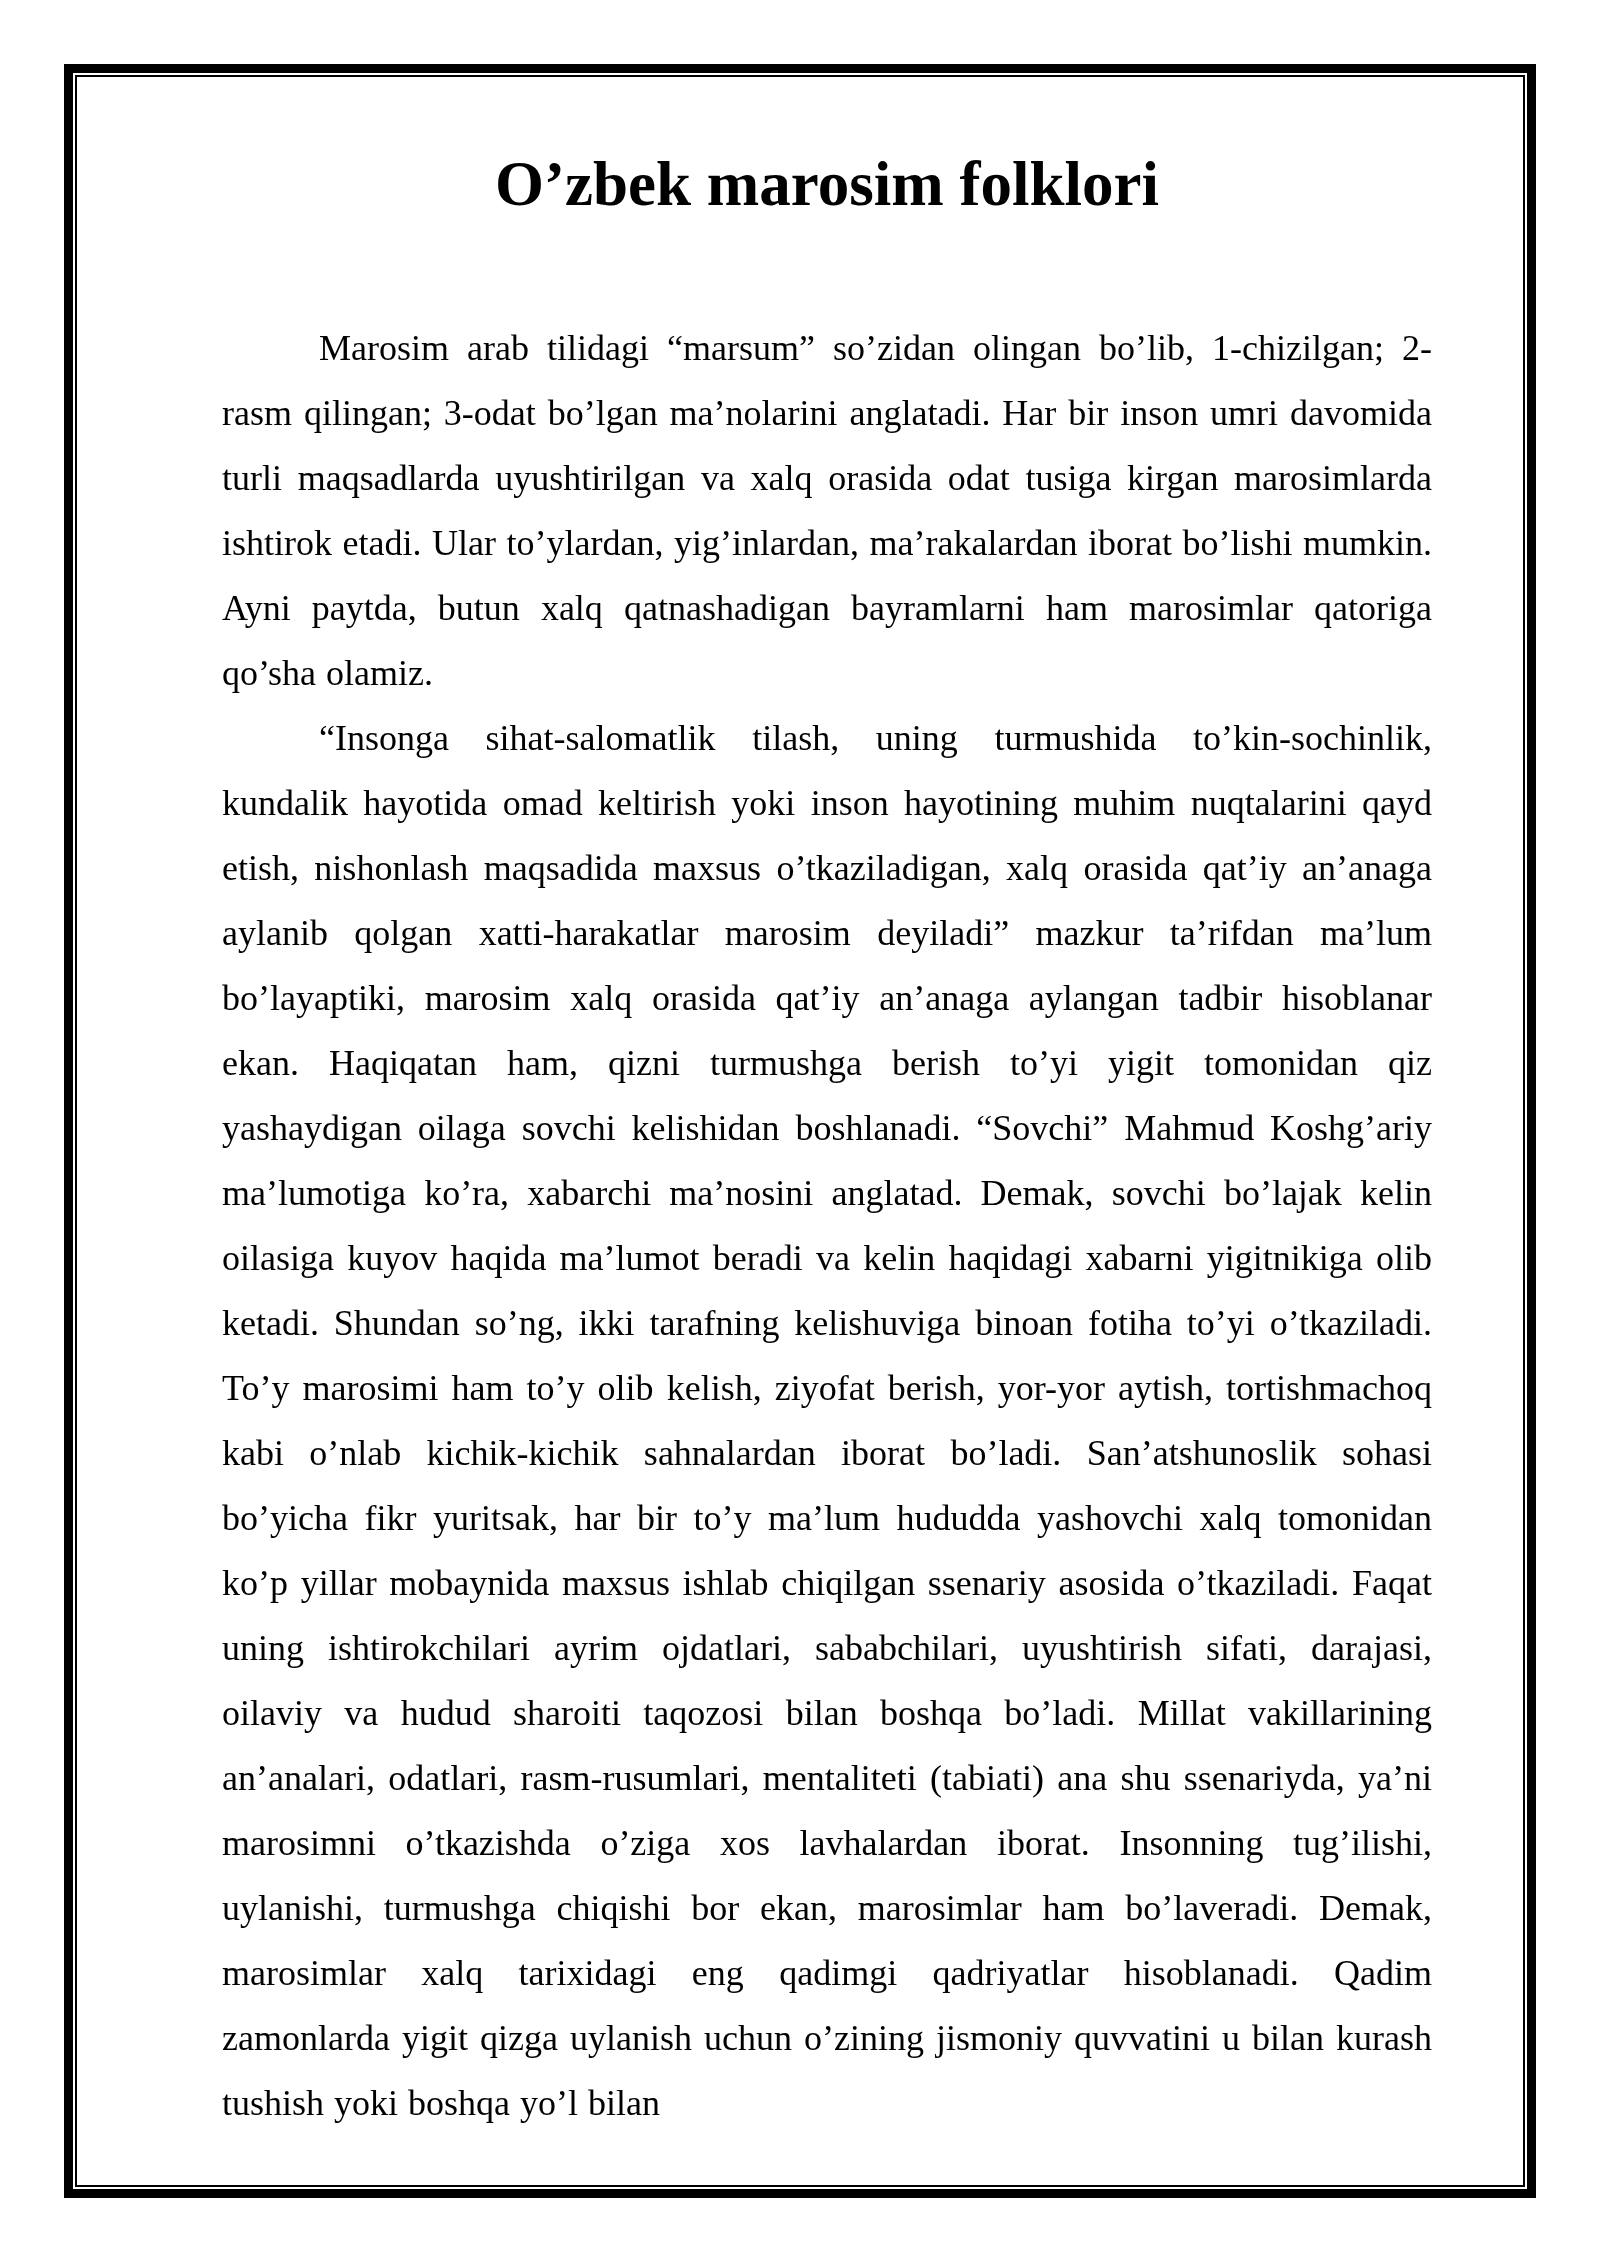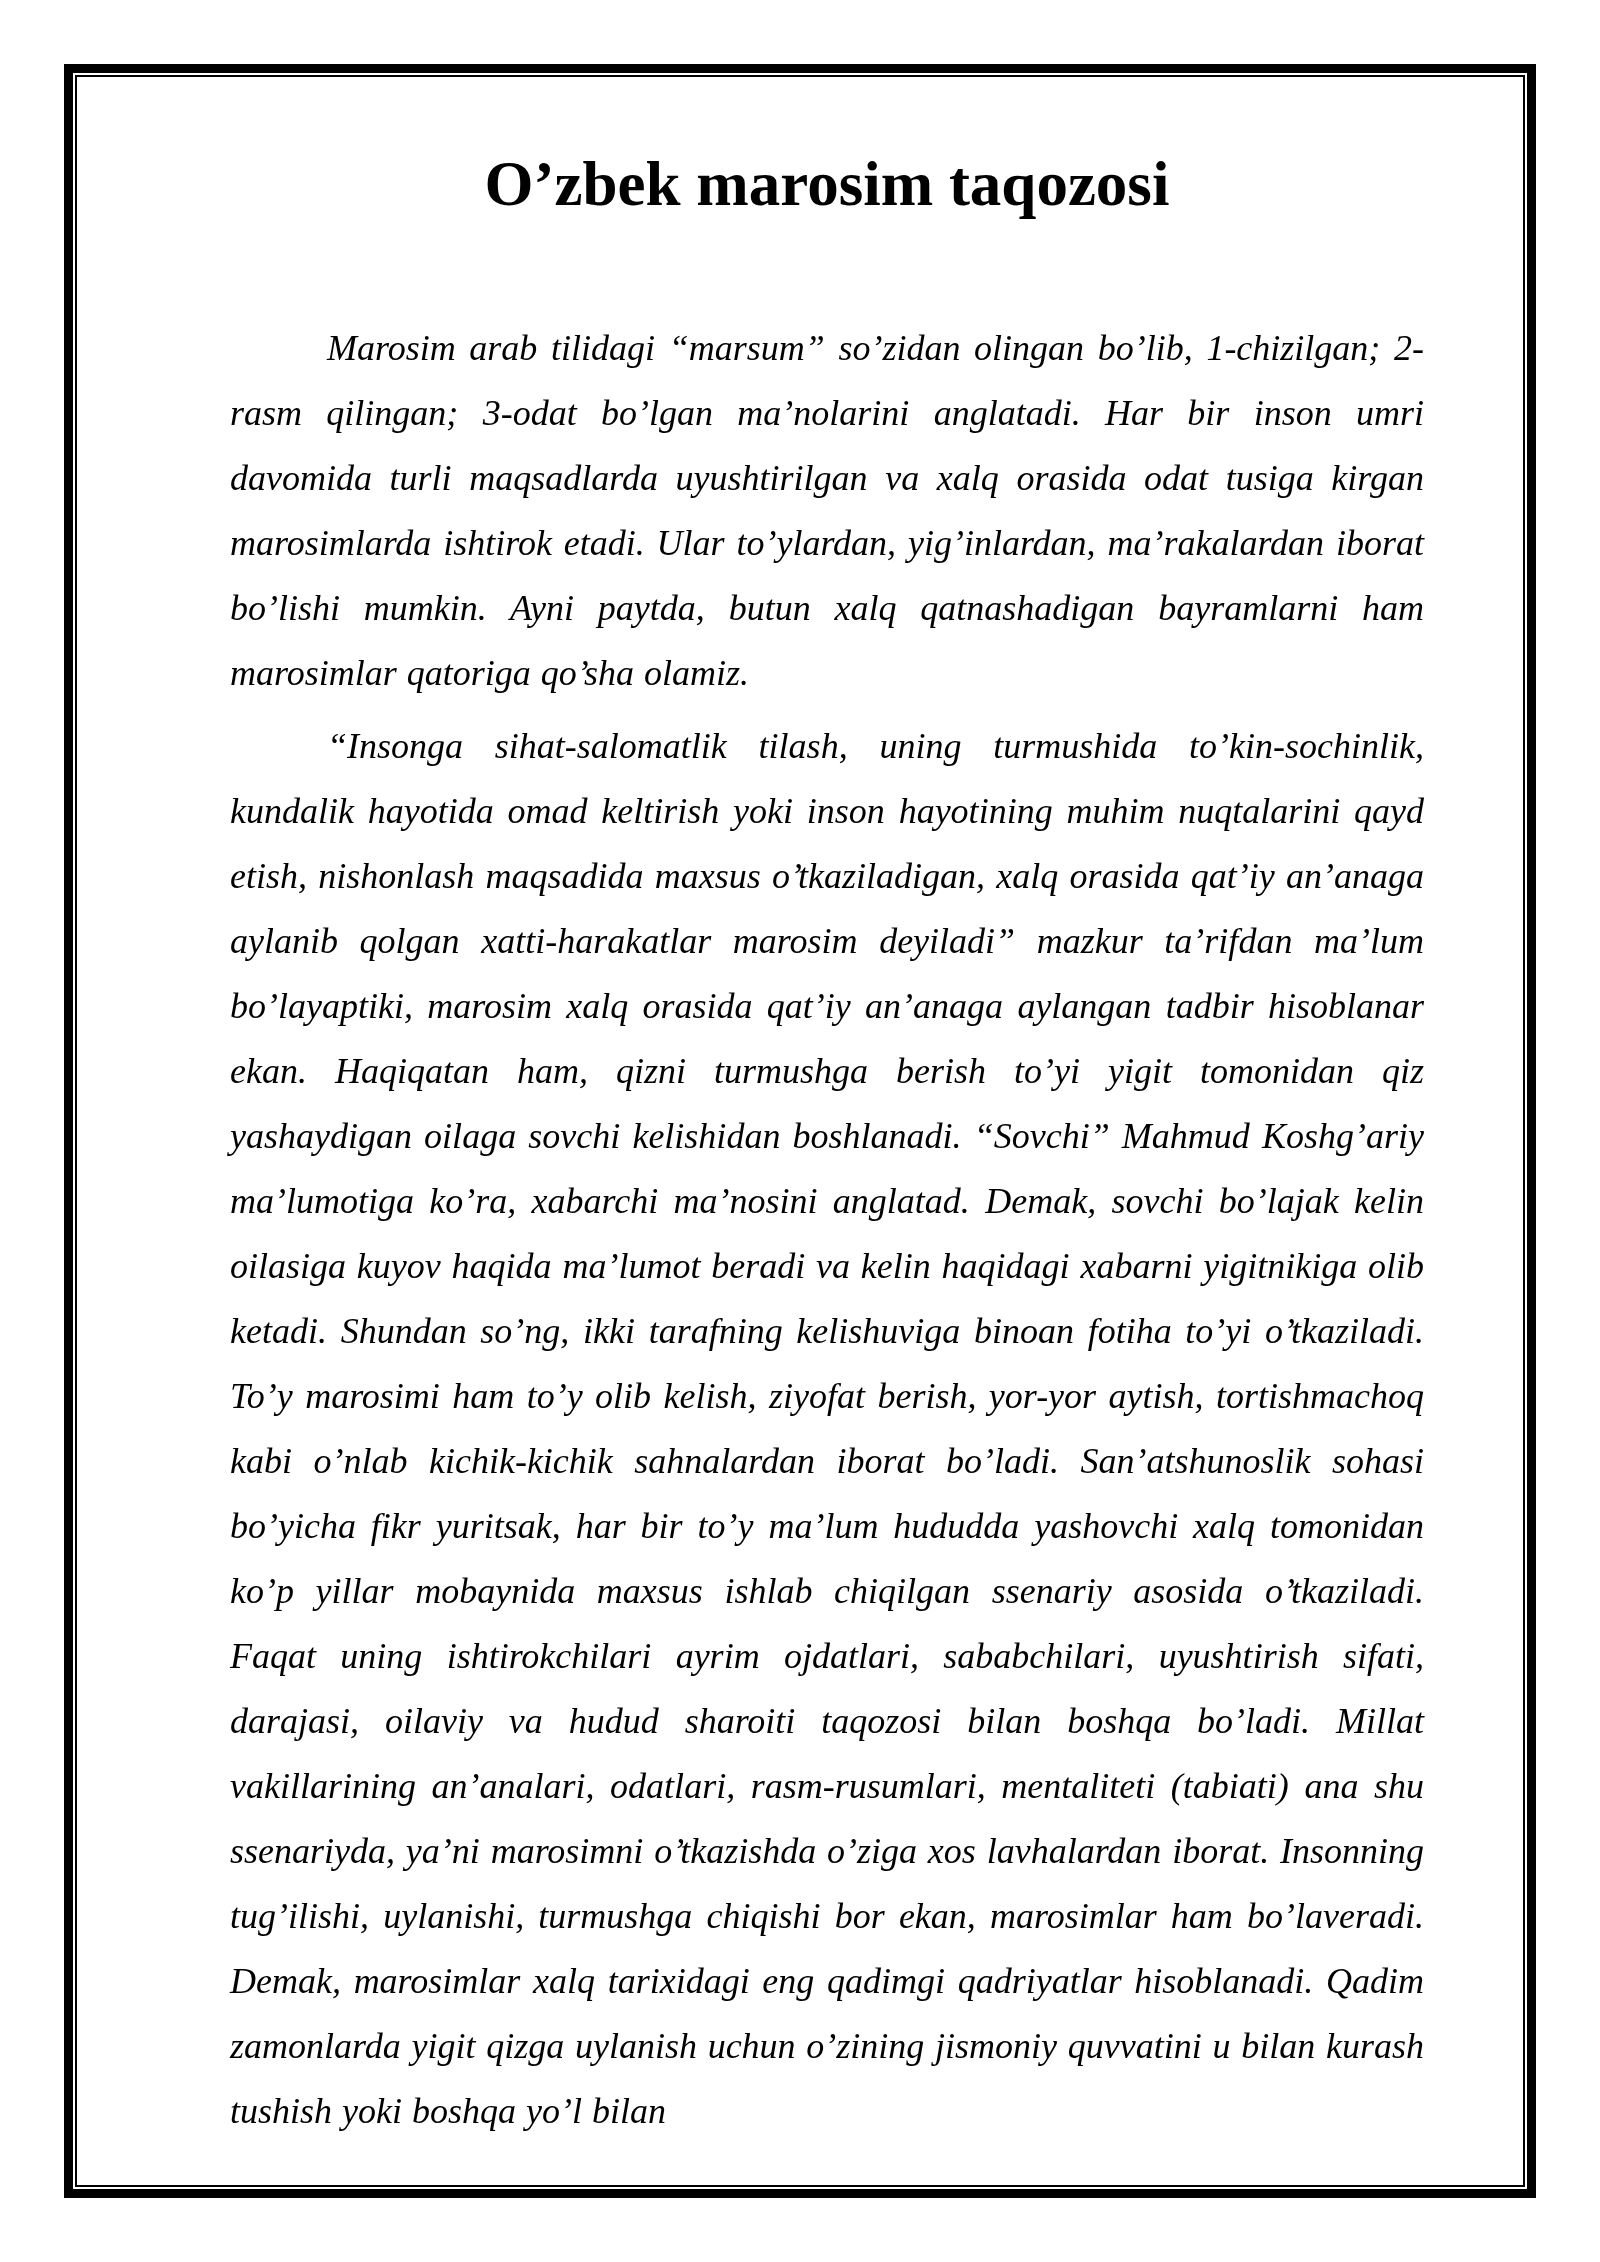--- a/index.html
+++ b/index.html
@@ -42,35 +42,34 @@
   .title {
     margin: 0 0 96px 0;
     padding-top: 68px;
     font-size: 63px;
     line-height: 72px;
     font-weight: bold;
     text-align: center;
     white-space: nowrap;
   }
   .body-text {
-    margin: 8px;
+    margin: 0;
     font-size: 36px;
     line-height: 65px;
     text-align: justify;
     text-indent: 97px;
     word-spacing: 1px;
     hyphens: none;
-    font-style: italic;
   }
 </style>
 </head>
 <body>
 
 <div class="page">
   <div class="frame-outer">
     <div class="frame-inner"></div>
   </div>
   <div class="content">
-    <h1 class="title">O’zbek marosim taqozosi</h1>
+    <h1 class="title">O’zbek marosim folklori</h1>
     <p class="body-text">Marosim arab tilidagi “marsum” so’zidan olingan bo’lib, 1-chizilgan; 2-rasm qilingan; 3-odat bo’lgan ma’nolarini anglatadi. Har bir inson umri davomida turli maqsadlarda uyushtirilgan va xalq orasida odat tusiga kirgan marosimlarda ishtirok etadi. Ular to’ylardan, yig’inlardan, ma’rakalardan iborat bo’lishi mumkin. Ayni paytda, butun xalq qatnashadigan bayramlarni ham marosimlar qatoriga qo’sha olamiz.</p>
     <p class="body-text">“Insonga sihat-salomatlik tilash, uning turmushida to’kin-sochinlik, kundalik hayotida omad keltirish yoki inson hayotining muhim nuqtalarini qayd etish, nishonlash maqsadida maxsus o’tkaziladigan, xalq orasida qat’iy an’anaga aylanib qolgan xatti-harakatlar marosim deyiladi” mazkur ta’rifdan ma’lum bo’layaptiki, marosim xalq orasida qat’iy an’anaga aylangan tadbir hisoblanar ekan. Haqiqatan ham, qizni turmushga berish to’yi yigit tomonidan qiz yashaydigan oilaga sovchi kelishidan boshlanadi. “Sovchi” Mahmud Koshg’ariy ma’lumotiga ko’ra, xabarchi ma’nosini anglatad. Demak, sovchi bo’lajak kelin oilasiga kuyov haqida ma’lumot beradi va kelin haqidagi xabarni yigitnikiga olib ketadi. Shundan so’ng, ikki tarafning kelishuviga binoan fotiha to’yi o’tkaziladi. To’y marosimi ham to’y olib kelish, ziyofat berish, yor-yor aytish, tortishmachoq kabi o’nlab kichik-kichik sahnalardan iborat bo’ladi. San’atshunoslik sohasi bo’yicha fikr yuritsak, har bir to’y ma’lum hududda yashovchi xalq tomonidan ko’p yillar mobaynida maxsus ishlab chiqilgan ssenariy asosida o’tkaziladi. Faqat uning ishtirokchilari ayrim ojdatlari, sababchilari, uyushtirish sifati, darajasi, oilaviy va hudud sharoiti taqozosi bilan boshqa bo’ladi. Millat vakillarining an’analari, odatlari, rasm-rusumlari, mentaliteti (tabiati) ana shu ssenariyda, ya’ni marosimni o’tkazishda o’ziga xos lavhalardan iborat. Insonning tug’ilishi, uylanishi, turmushga chiqishi bor ekan, marosimlar ham bo’laveradi. Demak, marosimlar xalq tarixidagi eng qadimgi qadriyatlar hisoblanadi. Qadim zamonlarda yigit qizga uylanish uchun o’zining jismoniy quvvatini u bilan kurash tushish yoki boshqa yo’l bilan</p>
   </div>
 </div>
 
 </body></html>

